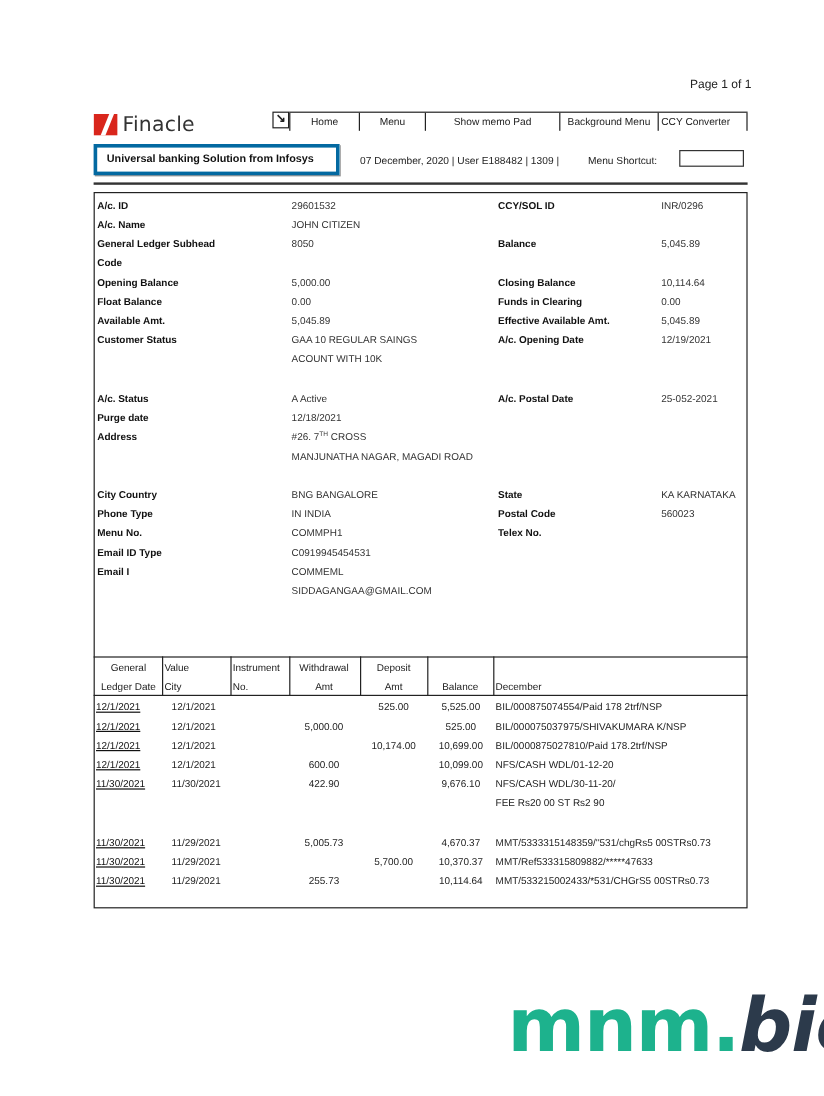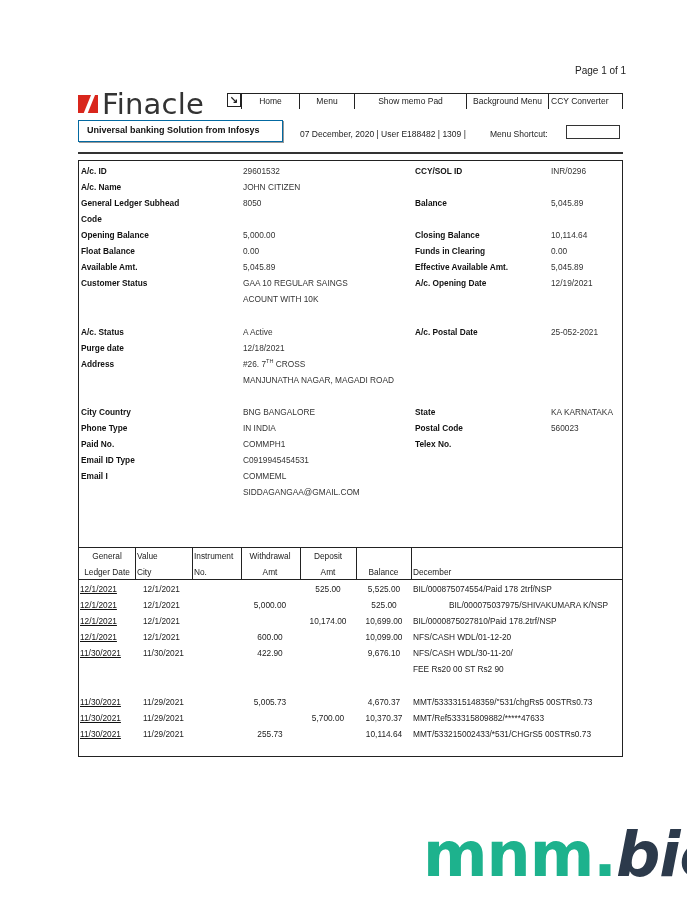--- a/index.html
+++ b/index.html
@@ -3,22 +3,22 @@
   <meta charset="utf-8">
   <style>
     * { box-sizing: border-box; margin: 0; padding: 0; }
     html, body { width: 687px; height: 913px; background: #ffffff; }
     body { position: relative; font-family: "Liberation Sans", sans-serif; color: #222; font-size: 8.5px; overflow: hidden; }
     .abs { position: absolute; }
     .page-num { left: 575px; top: 65px; font-size: 10px; color: #222; }
     .logo { left: 78px; top: 94px; display: flex; align-items: center; }
     .logo-mark { width: 20px; height: 18px; background: #d9261c; clip-path: polygon(0 0, 100% 0, 100% 100%, 0 100%); position: relative; margin-right: 4px; }
     .logo-mark::after { content: ""; position: absolute; left: 9px; top: -2px; width: 4px; height: 24px; background: #fff; transform: skewX(-22deg); }
-    .logo-text { font-size: 29px; color: #333; font-family: "DejaVu Sans", sans-serif; font-weight: 400; letter-spacing: 0.2px; line-height: 20px; }
-    .tagline { left: 78px; top: 120px; width: 205px; height: 21px; border: 1px solid #0369a1; box-shadow: 1px 1px 0 #999; font-weight: bold; font-size: 9px; padding: 4px 0 16px 8px; color: #111; }
+    .logo-text { font-size: 17px; color: #333; font-family: "DejaVu Sans", sans-serif; font-weight: 400; letter-spacing: 0.2px; line-height: 20px; }
+    .tagline { left: 78px; top: 120px; width: 205px; height: 21px; border: 3px solid #0369a1; box-shadow: 1px 1px 0 #999; font-weight: bold; font-size: 9px; padding: 4px 0 16px 8px; color: #111; }
     .arrow-btn { left: 227px; top: 93px; width: 14px; height: 14px; border: 1px solid #222; font-size: 10px; line-height: 12px; text-align: center; font-weight: bold; }
     .navbar { left: 241px; top: 93px; height: 15px; width: 382px; border-top: 1.5px solid #222; display: flex; }
     .nav-item { font-size: 8.5px; text-align: center; border-left: 1px solid #222; padding-top: 2px; height: 15px; color: #222; }
     .nav-item.last { border-right: 1px solid #222; }
     .status-line { left: 300px; top: 129px; font-size: 8.5px; color: #222; }
     .shortcut-label { left: 490px; top: 129px; font-size: 8.5px; color: #222; }
     .shortcut-input { left: 566px; top: 125px; width: 54px; height: 14px; border: 1px solid #333; background: #fff; }
     .header-rule { left: 78px; top: 152px; width: 545px; height: 2px; background: #333; }
     .main-frame { left: 78px; top: 160px; width: 545px; height: 597px; border-left: 1px solid #222; border-right: 1px solid #222; border-top: 1px solid #222; border-bottom: 1.5px solid #222; }
     .row { position: absolute; height: 16px; font-size: 8.3px; line-height: 16px; }
@@ -98,21 +98,21 @@
   <div class="row lbl" style="left:81px;top:356px">Address</div>
   <div class="row val" style="left:243px;top:356px"><span>#26. 7</span><span class="sup">TH</span><span> CROSS</span></div>
   <div class="row val" style="left:243px;top:372px">MANJUNATHA NAGAR, MAGADI ROAD</div>
 
   <div class="row lbl" style="left:81px;top:404px">City Country</div>
   <div class="row val" style="left:243px;top:404px">BNG BANGALORE</div>
 
   <div class="row lbl" style="left:81px;top:420px">Phone Type</div>
   <div class="row val" style="left:243px;top:420px">IN INDIA</div>
 
-  <div class="row lbl" style="left:81px;top:436px">Paid No.</div>
+  <div class="row lbl" style="left:81px;top:436px">Menu No.</div>
   <div class="row val" style="left:243px;top:436px">COMMPH1</div>
 
   <div class="row lbl" style="left:81px;top:452px">Email ID Type</div>
   <div class="row val" style="left:243px;top:452px">C0919945454531</div>
 
   <div class="row lbl" style="left:81px;top:468px">Email I</div>
   <div class="row val" style="left:243px;top:468px">COMMEML</div>
   <div class="row val" style="left:243px;top:484px">SIDDAGANGAA@GMAIL.COM</div>
 </div>
 
@@ -180,21 +180,21 @@
       <div class="tx-cell right" style="left: 358px; top: 581px; width: 52px;">5,525.00</div>
       <div class="tx-cell" style="left: 413px; top: 581px; width: 210px;">BIL/000875074554/Paid 178 2trf/NSP</div>
     </div>
     <div>
       <div class="tx-cell tx-link" style="left: 80px; top: 597px; width: 54px;">12/1/2021</div>
       <div class="tx-cell" style="left: 143px; top: 597px; width: 50px;">12/1/2021</div>
       <div class="tx-cell" style="left: 194px; top: 597px; width: 46px;"></div>
       <div class="tx-cell right" style="left: 243px; top: 597px; width: 54px;">5,000.00</div>
       <div class="tx-cell right" style="left: 302px; top: 597px; width: 52px;"></div>
       <div class="tx-cell right" style="left: 358px; top: 597px; width: 52px;">525.00</div>
-      <div class="tx-cell" style="left: 413px; top: 597px; width: 210px; margin-left: 36px;">BIL/000075037975/SHIVAKUMARA K/NSP</div>
+      <div class="tx-cell" style="left: 413px; top: 597px; width: 210px;">BIL/000075037975/SHIVAKUMARA K/NSP</div>
     </div>
     <div>
       <div class="tx-cell tx-link" style="left: 80px; top: 613px; width: 54px;">12/1/2021</div>
       <div class="tx-cell" style="left: 143px; top: 613px; width: 50px;">12/1/2021</div>
       <div class="tx-cell" style="left: 194px; top: 613px; width: 46px;"></div>
       <div class="tx-cell right" style="left: 243px; top: 613px; width: 54px;"></div>
       <div class="tx-cell right" style="left: 302px; top: 613px; width: 52px;">10,174.00</div>
       <div class="tx-cell right" style="left: 358px; top: 613px; width: 52px;">10,699.00</div>
       <div class="tx-cell" style="left: 413px; top: 613px; width: 210px;">BIL/0000875027810/Paid 178.2trf/NSP</div>
     </div>

